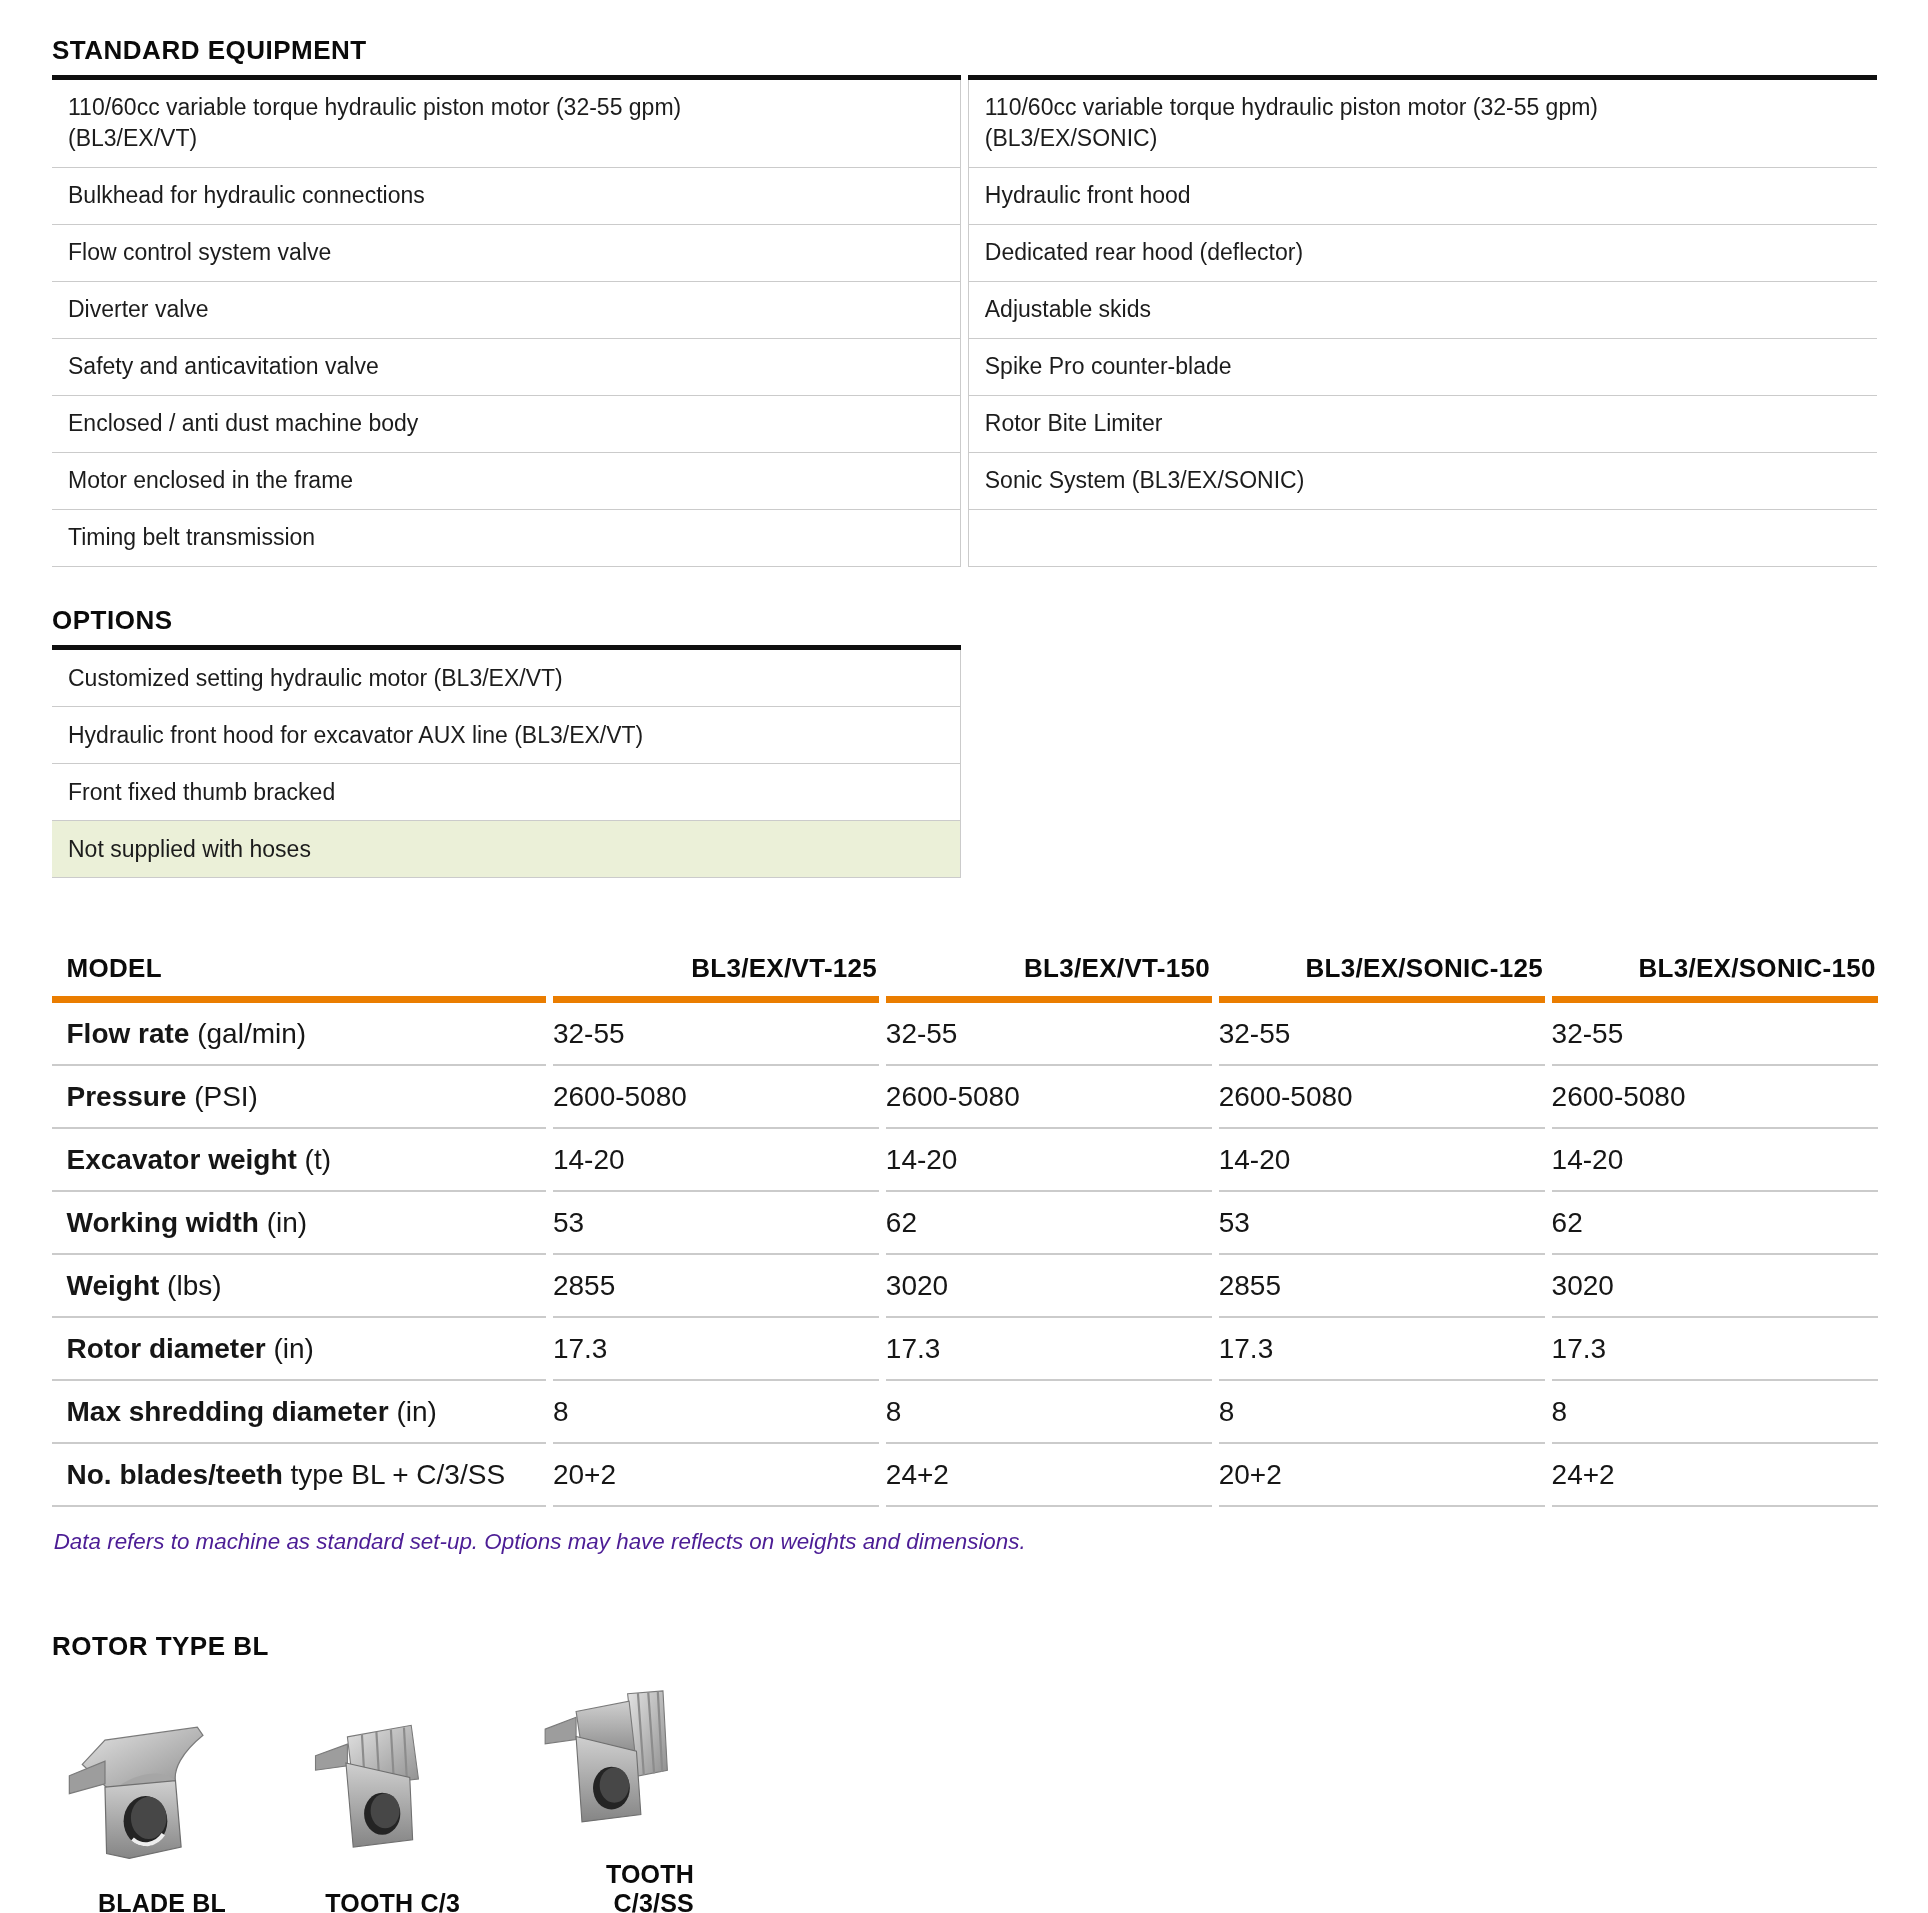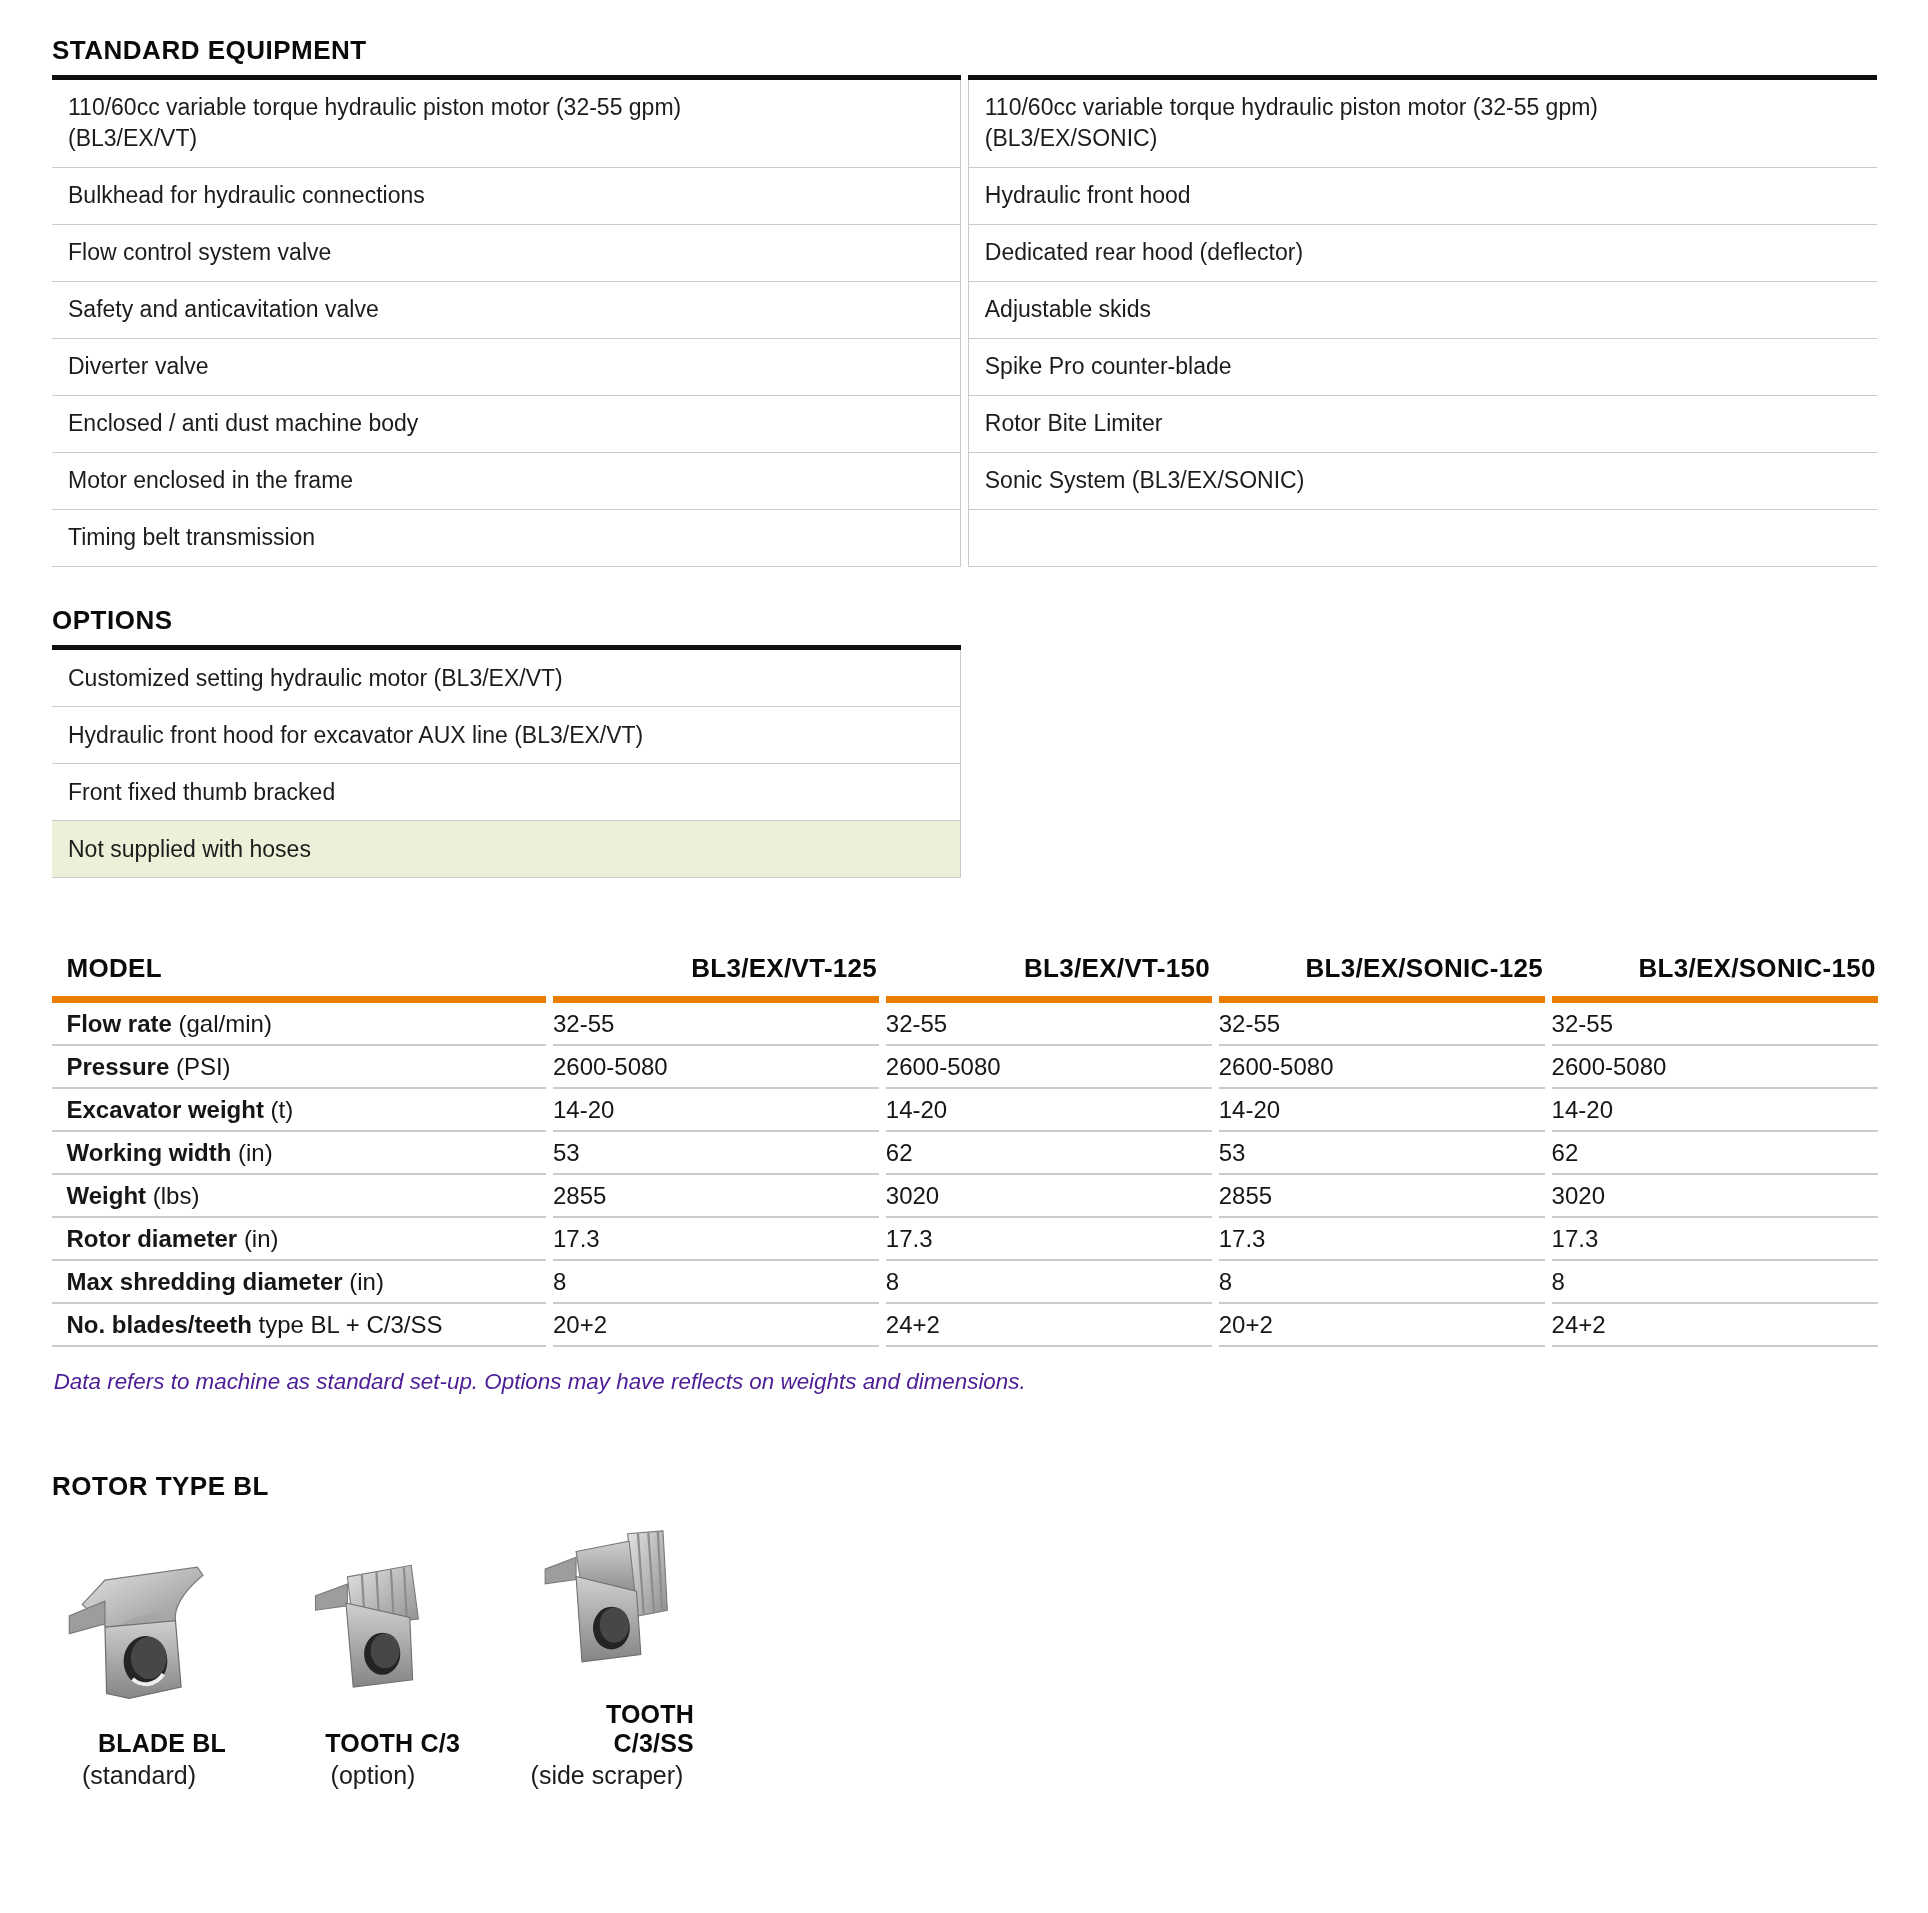--- a/index.html
+++ b/index.html
@@ -47,21 +47,21 @@
   table.spec col.c-label{width:27.5%;}
   table.spec thead th{
     border-bottom:7.5px solid var(--accent-orange);
     font-size:26px;font-weight:800;color:#0b0b0b;
     text-align:right;padding:6.6px 1.7px 12.5px 0;vertical-align:bottom;
     letter-spacing:0.3px;white-space:nowrap;
   }
   table.spec thead th.model{text-align:left;padding-left:15px;}
   table.spec tbody th,table.spec tbody td{
     border-bottom:2.5px solid var(--rule-gray);
-    height:43px;vertical-align:middle;font-size:24px;color:#161616;
+    height:63px;vertical-align:middle;font-size:28px;color:#161616;
   }
   table.spec tbody th{font-weight:400;text-align:left;padding-left:15px;}
   table.spec tbody th strong{font-weight:700;}
   table.spec tbody td{padding-right:1.7px;}
   .footnote{
     margin:21.6px 0 0 1.7px;font-style:italic;font-size:22.4px;color:#4c1d95;
   }
   
   .rotor-section{margin-top:76px;}
   .figures{display:flex;gap:60px;margin-top:20px;align-items:flex-end;}
@@ -84,24 +84,24 @@
               <td>110/60cc variable torque hydraulic piston motor (32-55  gpm)
 (BL3/EX/VT)</td>
             </tr>
           <tr>
               <td>Bulkhead for hydraulic connections</td>
             </tr>
           <tr>
               <td>Flow control system valve</td>
             </tr>
           <tr>
+              <td>Diverter valve</td>
+            </tr>
+          <tr>
               <td>Safety and anticavitation valve</td>
-            </tr>
-          <tr>
-              <td>Diverter valve</td>
             </tr>
           <tr>
               <td>Enclosed / anti dust machine body</td>
             </tr>
           <tr>
               <td>Motor enclosed in the frame</td>
             </tr>
           <tr>
               <td>Timing belt transmission</td>
             </tr>

